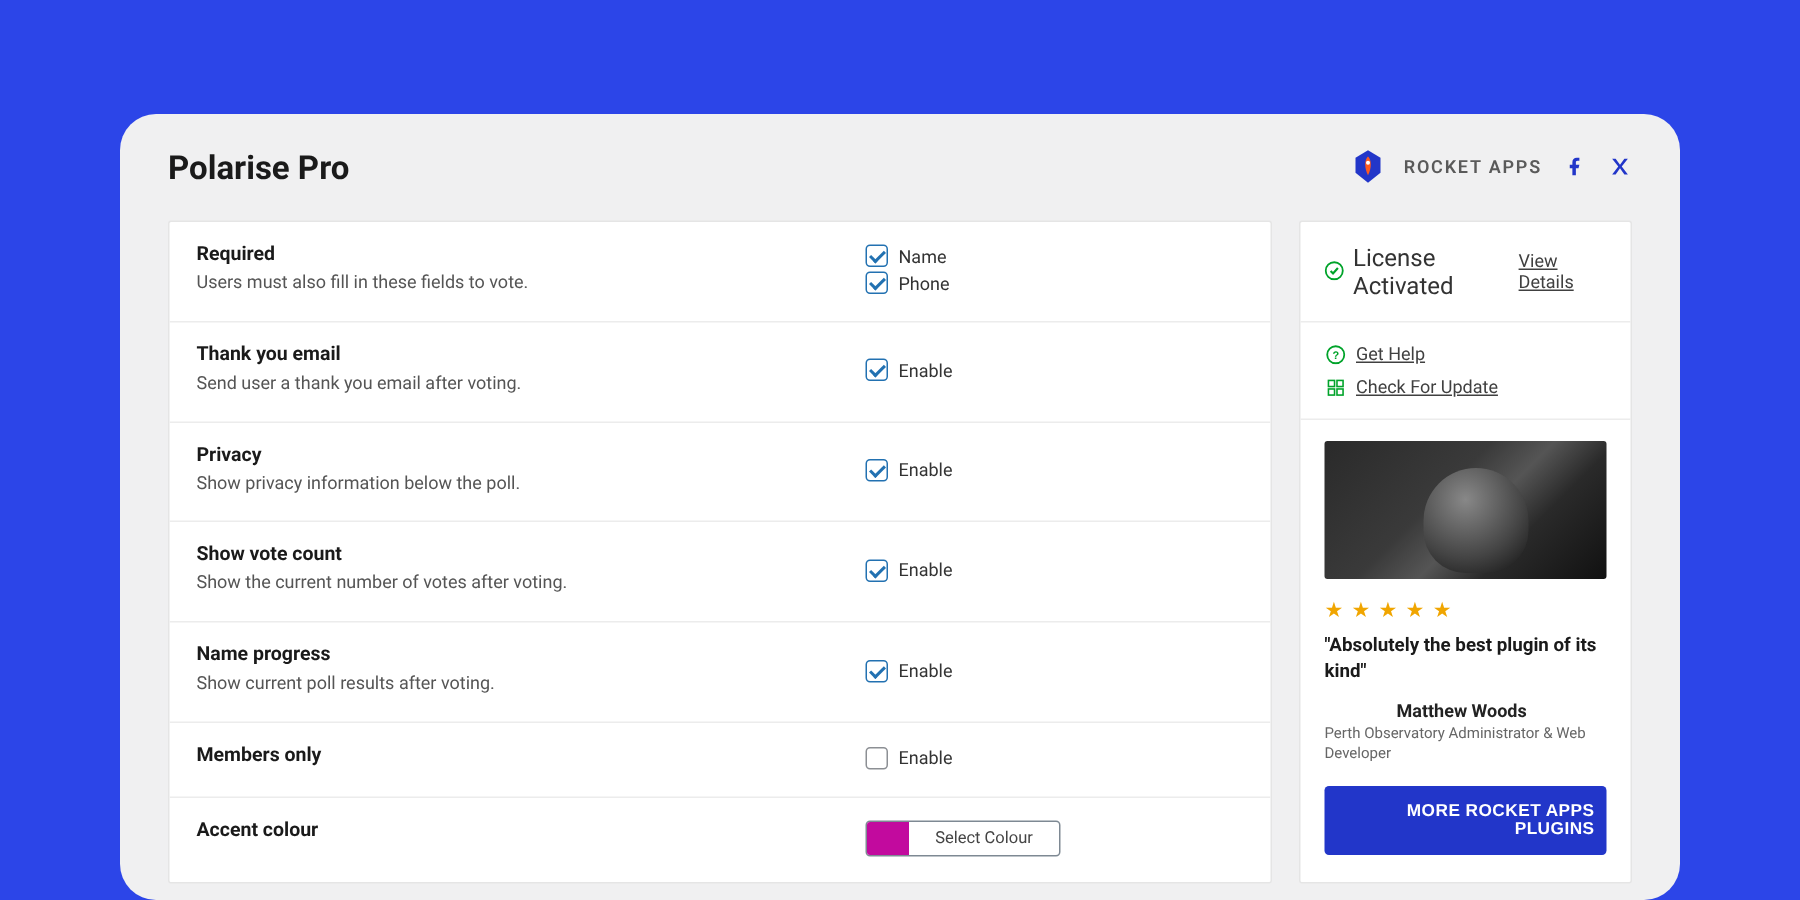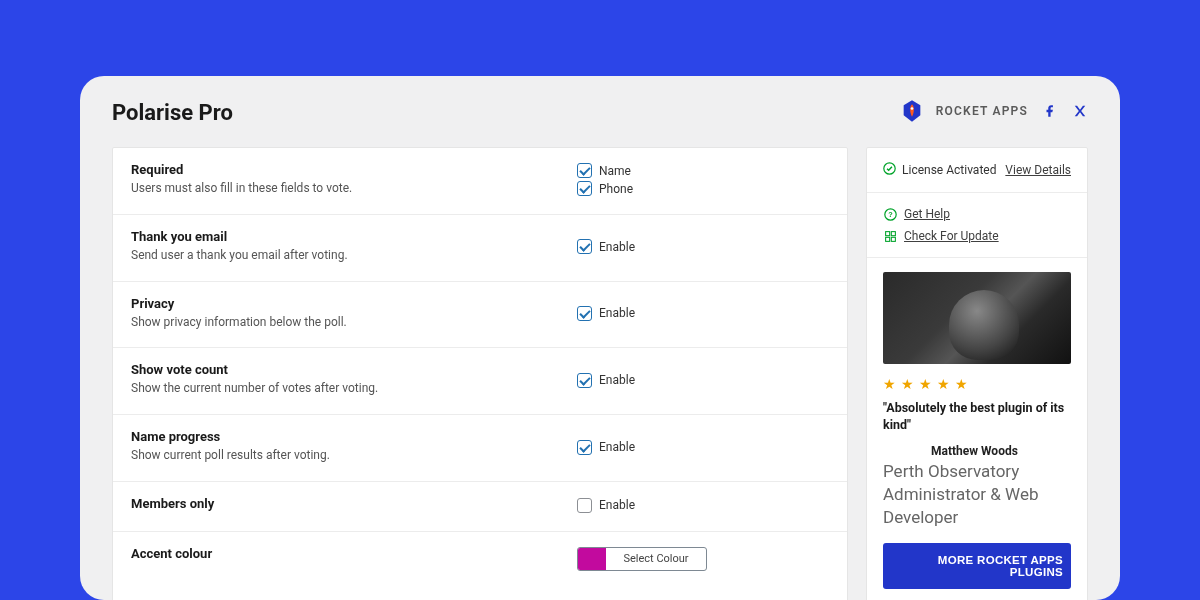--- a/index.html
+++ b/index.html
@@ -127,21 +127,21 @@
   .side-block {
     padding: 14px 16px;
     border-bottom: 1px solid #ececec;
   }
   .side-block:last-child { border-bottom: none; }
   .side-line {
     display: flex;
     justify-content: space-between;
     align-items: center;
   }
-  .license-row { display:flex; align-items:center; gap:6px; font-size:12px; color:#333; }
+  .license-row { display:flex; align-items:center; gap:6px; font-size:16px; color:#333; }
   .license-row .tick { color:#00a32a; font-weight:700; }
   .side-link { font-size: 12px; color: #404040; text-decoration: underline; cursor: pointer; }
   .help-links { display:flex; flex-direction:column; gap:8px; }
   .help-links .item { display:flex; align-items:center; gap:7px; }
   .help-links .ic { width:14px; height:14px; display:inline-flex; align-items:center; justify-content:center; color:#00a32a; }
 
   .testimonial-img {
     width: 100%;
     height: 92px;
     background: linear-gradient(135deg, #2a2a2a 0%, #3a3a3a 40%, #555 55%, #2a2a2a 70%, #111 100%);
@@ -154,21 +154,21 @@
     position:absolute;
     left:35%; top:20%;
     width:70px; height:70px;
     background: radial-gradient(circle at 40% 30%, #888 0%, #444 60%, #111 100%);
     border-radius:50% 50% 40% 40%;
     filter: blur(0.4px);
   }
   .stars { margin-top: 12px; color:#f0a500; font-size:14px; letter-spacing:1px; }
   .quote { font-size: 12.5px; font-weight:700; color:#1a1a1a; margin-top:8px; line-height:1.35; }
   .author { font-size:12px; font-weight:700; color:#222; margin-top:10px;padding-left:48px; }
-  .role { font-size:17px; color:#666; margin-top:2px; line-height:1.35; }
+  .role { font-size:10px; color:#666; margin-top:2px; line-height:1.35; }
   .cta-btn {
     margin-top:14px;
     display:block;
     width:100%;
     background:#2236c9;
     color:#fff;
     border:none;
     border-radius:3px;
     padding:11px 8px;
     font-size:11.5px;

